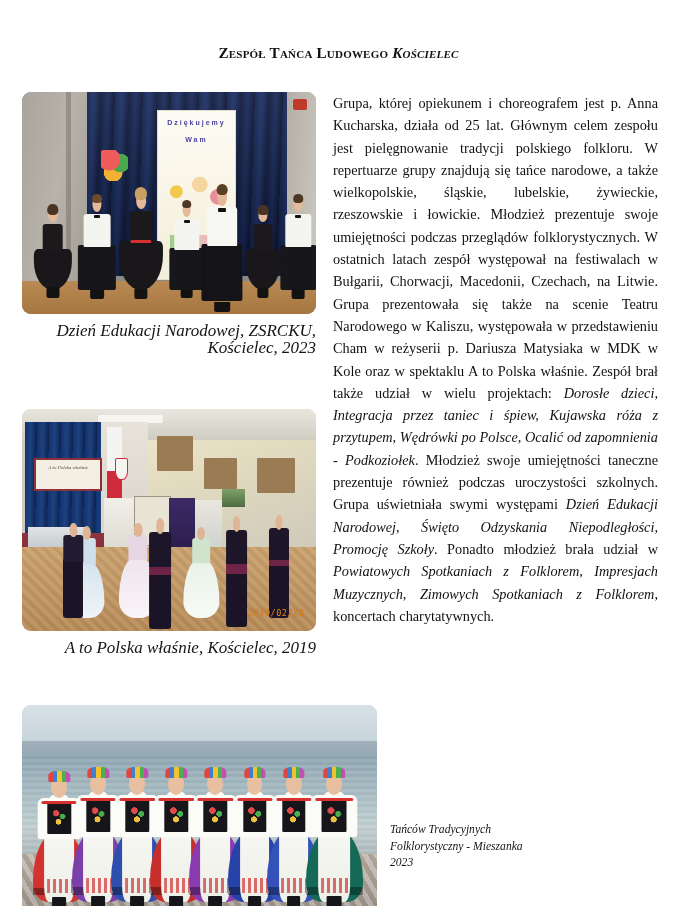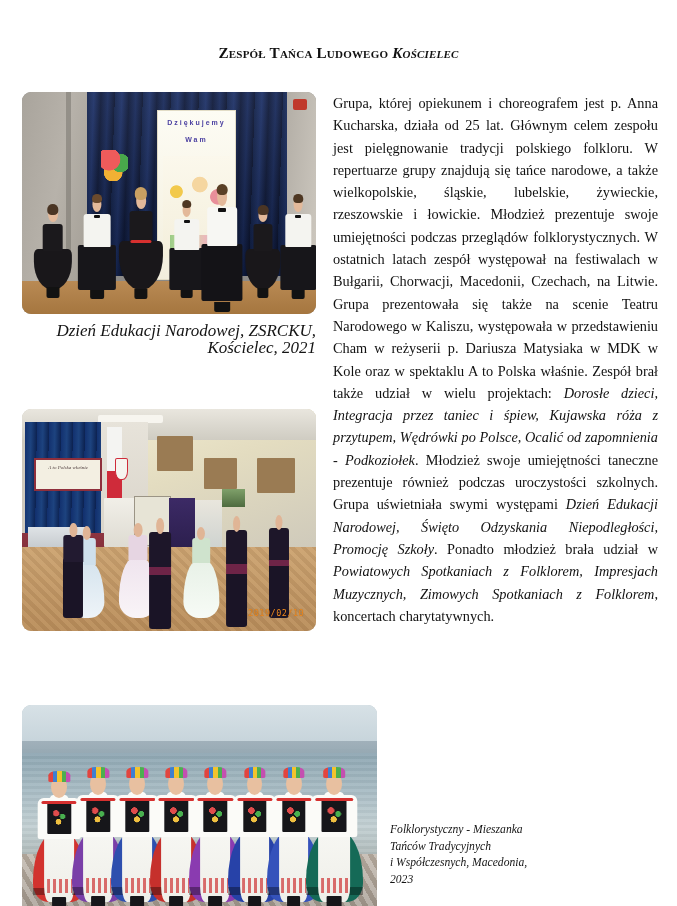--- a/index.html
+++ b/index.html
@@ -463,21 +463,21 @@
         <div class="bowtie" style="bottom:70%;"></div>
         <div class="d-head" style="bottom:76%;width:25%;height:15%;"></div>
         <div class="d-hair" style="bottom:85%;width:27%;height:9%;background:#4e3722;"></div>
         <div class="d-legs" style="width:36%;height:9%;"></div>
       </div>
     </div>
   </div>
 
   <div class="caption" id="caption-school">
     <div>Dzień Edukacji Narodowej, ZSRCKU,</div>
-    <div>Kościelec, 2021</div>
+    <div>Kościelec, 2023</div>
   </div>
 
   <div class="photo" id="photo-polska">
     <div class="photo-inner">
       <div class="p2-wallR"></div>
       <div class="p2-ceil"></div>
       <div class="p2-curtain"></div>
       <div class="p2-wallmid"></div>
       <div class="p2-flag"></div>
       <div class="p2-emblem"></div>
@@ -537,20 +537,23 @@
       <div class="bd" style="left:82%;width:11%;height:52%;bottom:6%;">
         <div class="bd-tail" style="height:54%;background:linear-gradient(180deg,#6e2447 0 18%,#1a1426 18% 100%);"></div>
         <div class="bd-torso" style="bottom:50%;width:62%;height:28%;background:#1d1629;"></div>
         <div class="bd-head" style="bottom:76%;width:22%;height:13%;"></div>
       </div>
 
       <div id="datestamp">2019/02/10</div>
     </div>
   </div>
 
+  <div class="caption" id="caption-polska">
+    <div>A to Polska właśnie, Kościelec, 2019</div>
+  </div>
 
 </div>
 
 <div id="photo-macedonia">
   <div class="photo-inner">
     <div class="p3-sky"></div>
     <div class="p3-hills"></div>
     <div class="p3-water"></div>
     <div class="p3-pavement"></div>
 
@@ -640,17 +643,16 @@
       <div class="f-head" style="bottom:76%;width:28%;height:16%;"></div>
       <div class="f-crown" style="bottom:88%;width:38%;height:8%;"></div>
       <div class="f-boot" style="width:26%;height:8%;"></div>
     </div>
   </div>
 </div>
 
 <div id="body-text"><span>Grupa, której opiekunem i choreografem jest p. Anna Kucharska, działa od 25 lat. Głównym celem zespołu jest pielęgnowanie tradycji polskiego folkloru. W repertuarze grupy znajdują się tańce narodowe,  a także wielkopolskie, śląskie, lubelskie,  żywieckie, rzeszowskie i łowickie. Młodzież prezentuje swoje umiejętności podczas przeglądów folklorystycznych.   W ostatnich latach zespół występował na festiwalach w Bułgarii, Chorwacji, Macedonii, Czechach, na Litwie. Grupa prezentowała się także na scenie Teatru Narodowego w Kaliszu, występowała w przedstawieniu Cham w reżyserii p. Dariusza Matysiaka w MDK w Kole  oraz w spektaklu A to Polska właśnie. Zespół brał także udział w wielu projektach: </span><em>Dorosłe dzieci, Integracja przez taniec i śpiew, Kujawska róża z przytupem, Wędrówki po Polsce, Ocalić od zapomnienia - Podkoziołek</em><span>. Młodzież swoje umiejętności taneczne prezentuje również podczas uroczystości szkolnych. Grupa uświetniała swymi występami </span><em>Dzień Edukacji Narodowej, Święto Odzyskania Niepodległości, Promocję Szkoły</em><span>. Ponadto młodzież brała udział w </span><em>Powiatowych Spotkaniach z Folklorem, Impresjach Muzycznych, Zimowych Spotkaniach z Folklorem</em><span>, koncertach charytatywnych.</span></div>
 
 <div id="caption-macedonia">
+  <div>Tańców Tradycyjnych</div>
   <div>Folklorystyczny - Mieszanka</div>
-  <div>Tańców Tradycyjnych</div>
-  <div>i Współczesnych, Macedonia,</div>
   <div>2023</div>
 </div>
 
 </body></html>

